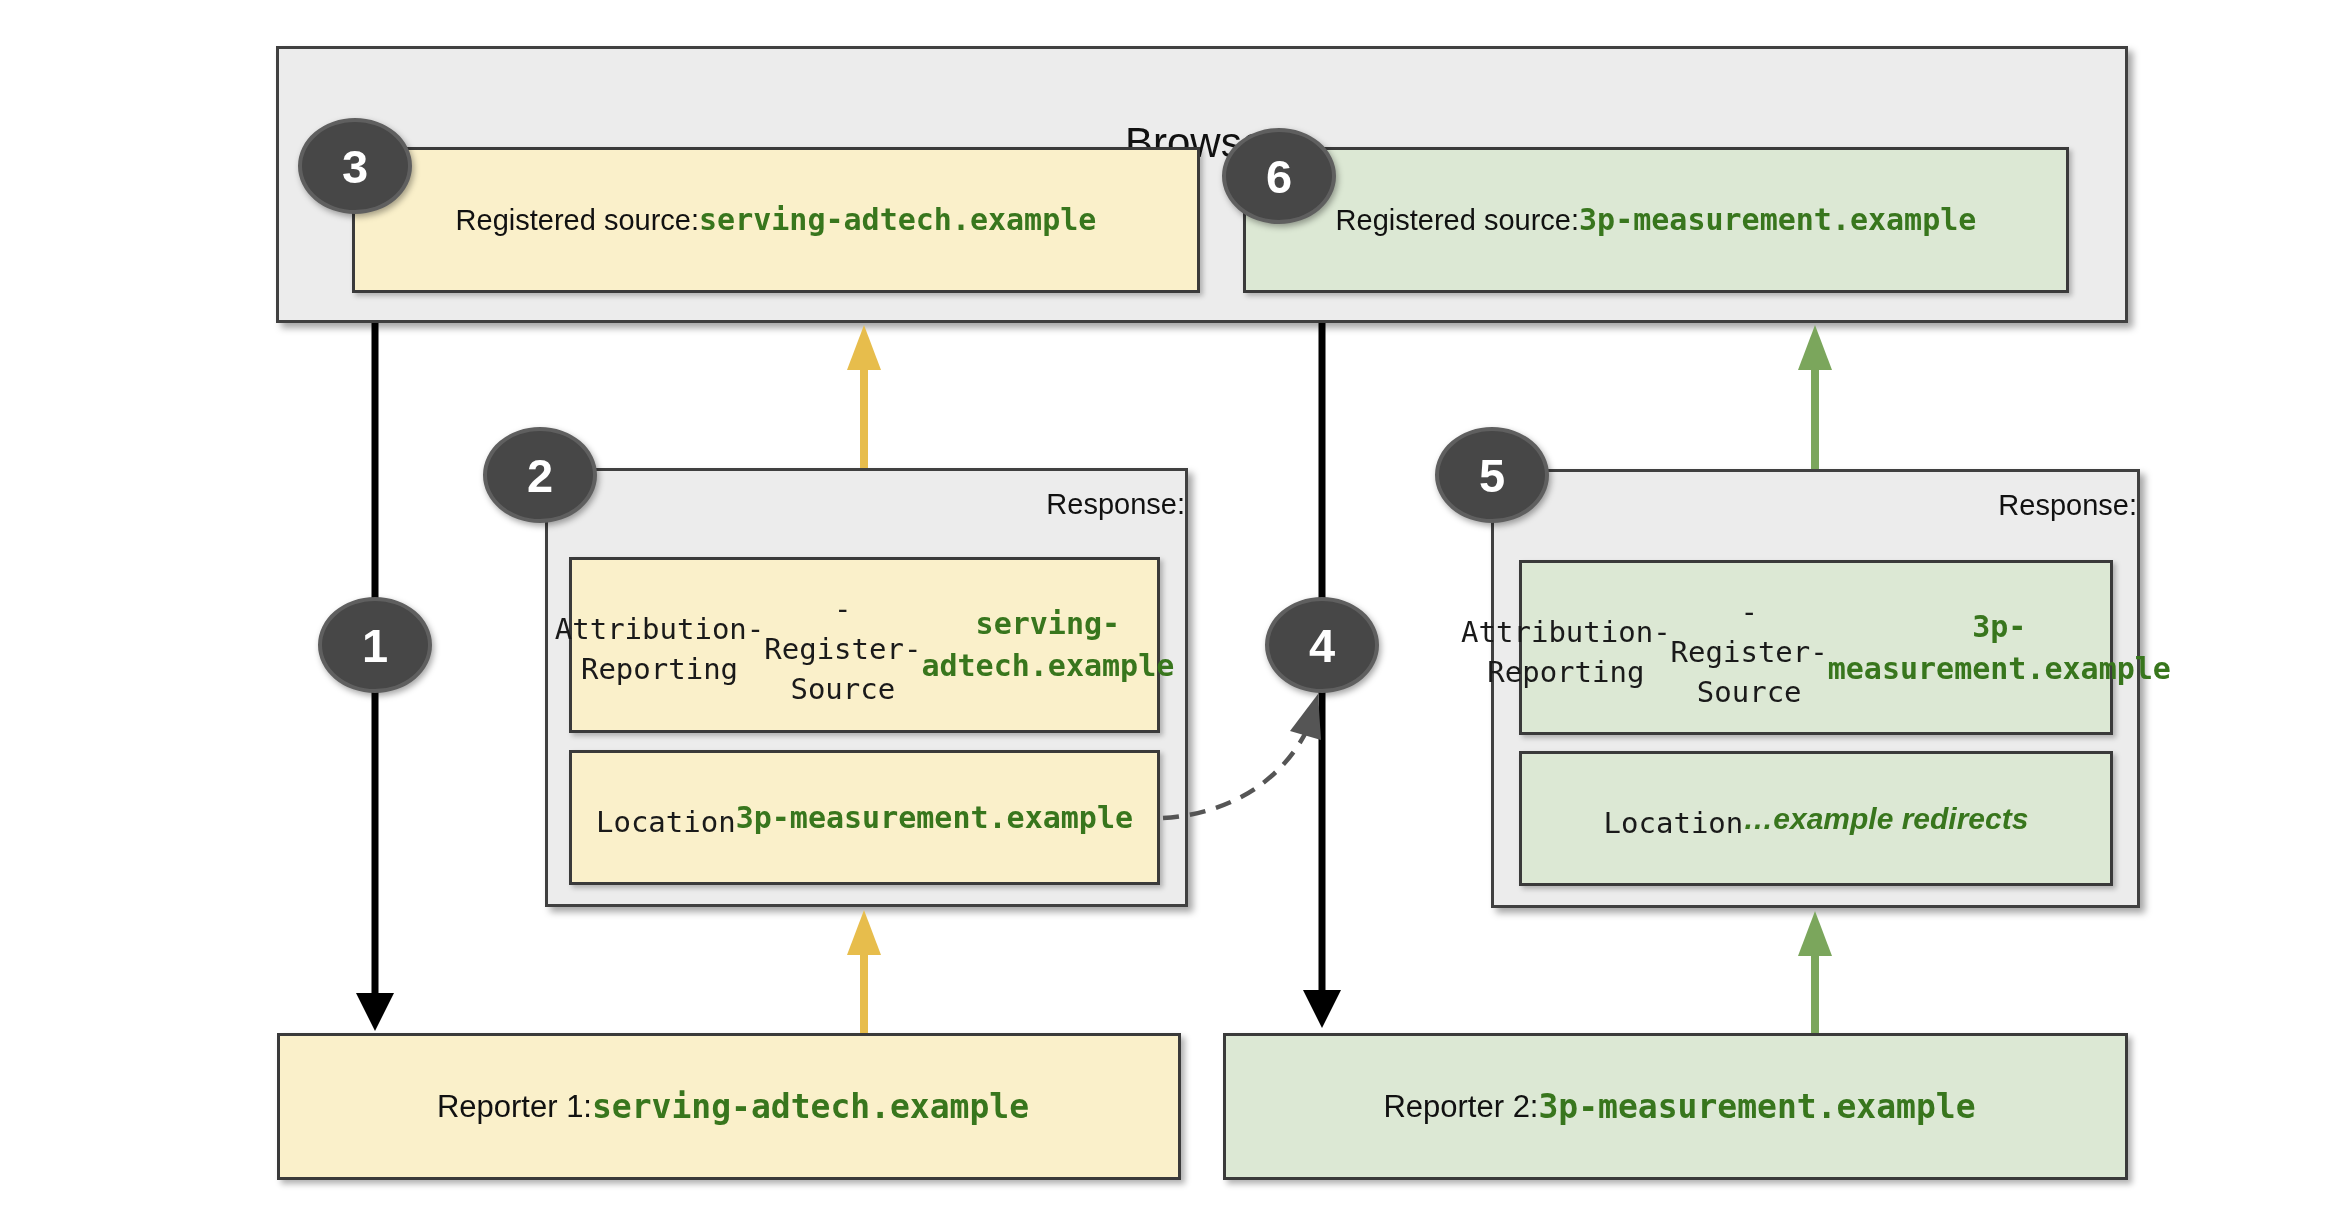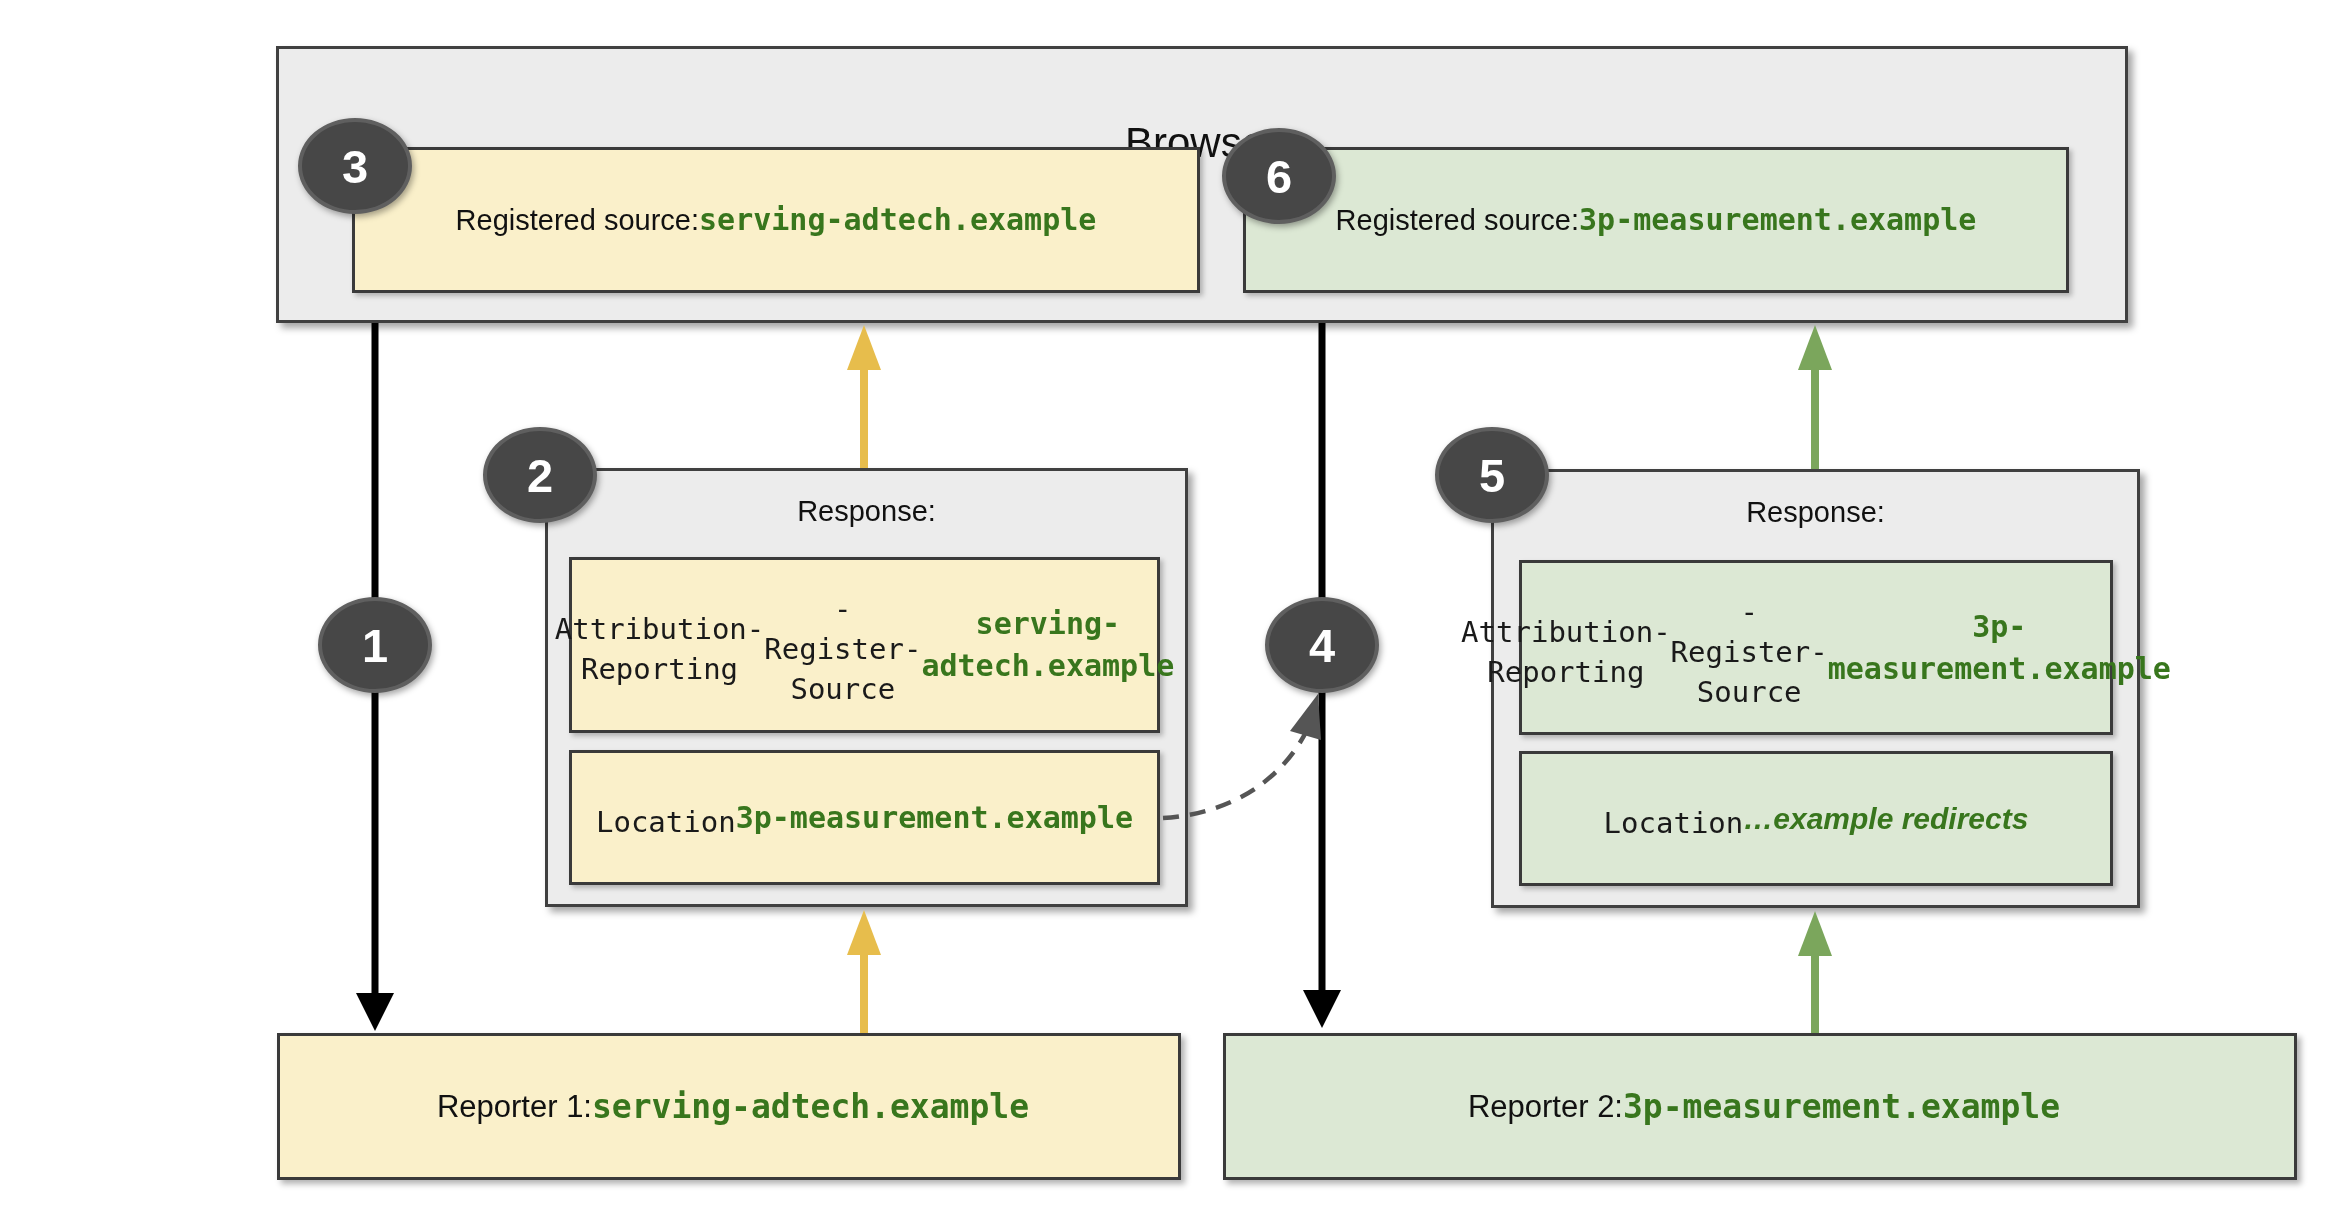--- a/index.html
+++ b/index.html
@@ -28,22 +28,22 @@
   }
   .yellow{background:#faf0ca;}
   .greenfill{background:#dce8d4;}
 
   .browser-title{
     position:absolute;left:0;right:0;top:70px;
     text-align:center;
     font-size:42px;color:#111111;
   }
   .resp-label{
-    position:absolute;left:0;right:0;top:24px;
-    text-align:center;
+    position:absolute;left:0;right:0;top:17px;
+    text-align:right;
     font-size:29px;color:#111111;
   }
   
   .sans-label{font-size:29px;color:#111111;line-height:40px;}
   .mono-black{font-family:"DejaVu Sans Mono", monospace;font-size:29px;color:#1a1a1a;line-height:40px;margin-top:8px;}
   .mono-green{font-family:"DejaVu Sans Mono", monospace;font-weight:bold;font-size:30px;color:#38761d;line-height:42px;}
   .reporter-label{font-size:31px;color:#111111;line-height:44px;margin-left:8px;}
   .reporter-domain{font-family:"DejaVu Sans Mono", monospace;font-weight:bold;font-size:33px;color:#38761d;line-height:46px;}
   .further{font-family:"Liberation Sans", sans-serif;font-weight:bold;font-style:italic;font-size:30px;color:#38761d;line-height:42px;}
 
@@ -105,21 +105,21 @@
       <div class="mono-black">Location</div>
       <div class="further">…example redirects</div>
     </div>
   </div>
 
   <div class="fill-box yellow" style="left:277px;top:1033px;width:904px;height:147px;box-shadow:4px 4px 6px rgba(0,0,0,0.3);">
     <div class="reporter-label">Reporter 1:</div>
     <div class="reporter-domain">serving-adtech.example</div>
   </div>
 
-  <div class="fill-box greenfill" style="left:1223px;top:1033px;width:1074px;height:147px;box-shadow:4px 4px 6px rgba(0,0,0,0.3);">
+  <div class="fill-box greenfill" style="left:1223px;top:1033px;width:905px;height:147px;box-shadow:4px 4px 6px rgba(0,0,0,0.3);">
     <div class="reporter-label">Reporter 2:</div>
     <div class="reporter-domain">3p-measurement.example</div>
   </div>
 
   <svg class="arrow-layer" width="2352" height="1220" viewBox="0 0 2352 1220">
 
     <g>
       <line x1="375" y1="323" x2="375" y2="996" stroke="#000000" stroke-width="7"></line>
       <polygon points="375,1031 356,993 394,993" fill="#000000"></polygon>
     </g>

